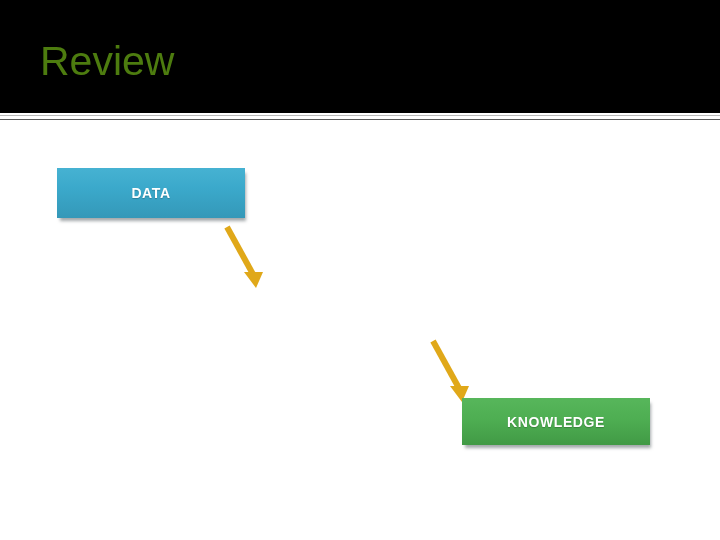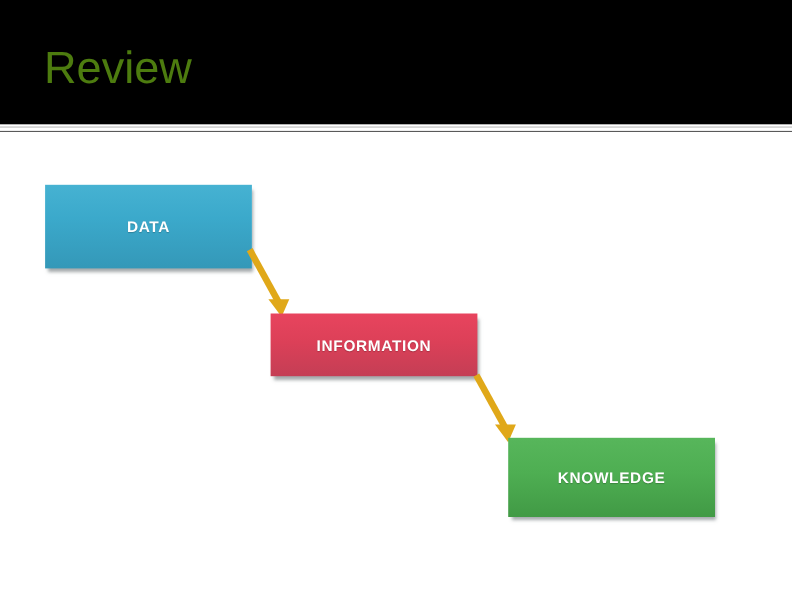--- a/index.html
+++ b/index.html
@@ -64,39 +64,39 @@
   .flow-box .flow-label {
     color: #ffffff;
     font-weight: bold;
     font-size: 14px;
     letter-spacing: 0.6px;
     text-shadow: 0 1px 1px rgba(0,0,0,0.22);
     white-space: nowrap;
   }
 
   #box-data {
-    left: 41px;
+    left: 57px;
     top: 168px;
     width: 188px;
-    height: 76px;
+    height: 50px;
     background: linear-gradient(180deg, #46b2d2 0%, #3ba9cb 40%, #3498b8 100%);
     text-align: center;
   }
   #box-information {
     left: 246px;
     top: 285px;
     width: 188px;
     height: 57px;
     background: linear-gradient(180deg, #e8445e 0%, #dc4058 45%, #c43e55 100%);
   }
   #box-knowledge {
     left: 462px;
     top: 398px;
     width: 188px;
-    height: 72px;
+    height: 47px;
     background: linear-gradient(180deg, #57b65b 0%, #4eae52 45%, #419a45 100%);
     align-items: center;
   }
 
   
   .flow-arrow {
     position: absolute;
     overflow: visible;
   }
   #arrow-data-to-information {
@@ -124,23 +124,20 @@
 
   <div id="box-data" class="flow-box">
     <span class="flow-label">DATA</span>
   </div>
 
   <svg id="arrow-data-to-information" class="flow-arrow" viewBox="0 0 60 80">
     <line x1="9" y1="9" x2="36" y2="58" stroke="#e0a819" stroke-width="6" stroke-linecap="butt"></line>
     <polygon points="26,54 45,54 38,70" fill="#e0a819"></polygon>
   </svg>
 
-  <div id="box-information" class="flow-box">
-    <span class="flow-label">INFORMATION</span>
-  </div>
 
   <svg id="arrow-information-to-knowledge" class="flow-arrow" viewBox="0 0 60 80">
     <line x1="9" y1="9" x2="36" y2="58" stroke="#e0a819" stroke-width="6" stroke-linecap="butt"></line>
     <polygon points="26,54 45,54 38,70" fill="#e0a819"></polygon>
   </svg>
 
   <div id="box-knowledge" class="flow-box">
     <span class="flow-label">KNOWLEDGE</span>
   </div>
 

